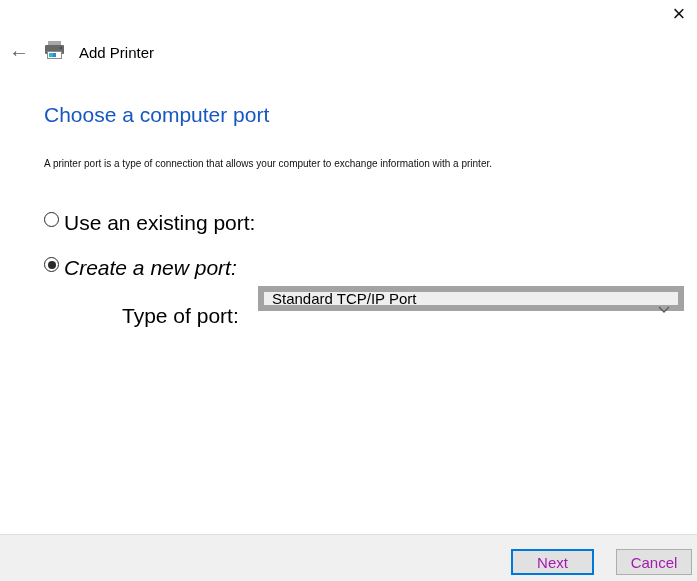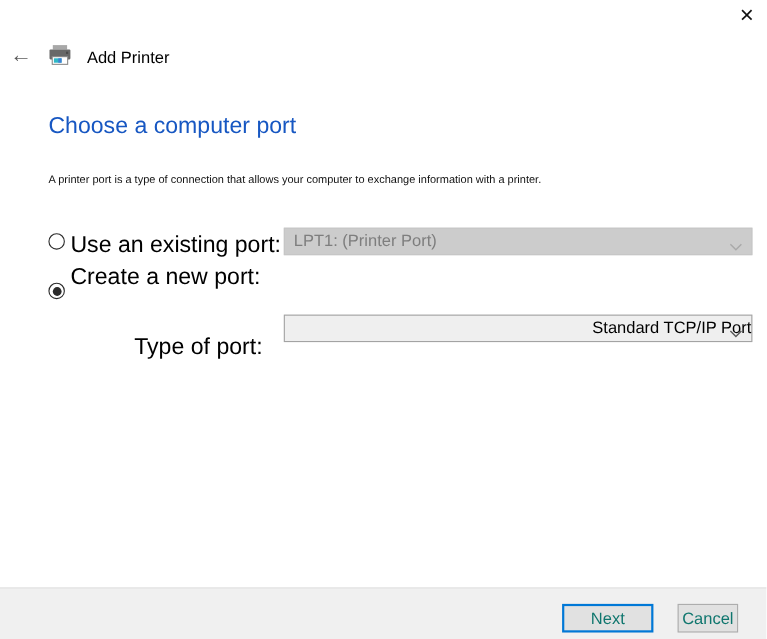--- a/index.html
+++ b/index.html
@@ -32,45 +32,45 @@
     background:#fff;box-sizing:border-box;cursor:pointer;
   }
   .radio.checked::after{
     content:"";position:absolute;left:50%;top:50%;width:8px;height:8px;margin:-4px 0 0 -4px;
     border-radius:50%;background:#2b2b2b;
   }
   .radio-1{left:44px;top:212px;}
   .radio-2{left:44px;top:257px;}
   .form-label{position:absolute;font-size:21px;color:#000;}
   .label-1{left:64px;top:211px;}
-  .label-2{left:64px;top:240px;}
+  .label-2{left:64px;top:256px;font-style:italic;}
   .label-3{left:86px;top:304px;margin-left:36px;}
   
   .combo{
     position:absolute;left:258px;width:426px;height:25px;box-sizing:border-box;
     display:flex;align-items:center;font-size:15px;padding-left:8px;cursor:pointer;
   }
   .combo-enabled{
-    top:286px;background:#efefef;border:1px solid #a3a3a3;color:#000;justify-content:flex-end;
+    top:286px;background:#efefef;border:6px solid #a3a3a3;color:#000;
   }
   .combo-disabled{
     top:207px;background:#cccccc;border:1px solid #c6c6c6;color:#7e7e7e;cursor:default;
   }
   .combo .chev{position:absolute;right:8px;top:8px;}
   
   .footer{
     position:absolute;left:0;right:0;bottom:0;height:46px;background:#f0f0f0;
     border-top:1px solid #dfdfdf;
   }
   .btn{
     position:absolute;top:549px;height:26px;box-sizing:border-box;background:#e1e1e1;
-    display:flex;align-items:center;justify-content:center;font-size:15px;color:#0f766e;cursor:pointer;
+    display:flex;align-items:center;justify-content:center;font-size:15px;color:#a21caf;cursor:pointer;
   }
   .btn-next{left:511px;width:83px;border:2px solid #0078d7;}
-  .btn-cancel{left:616px;width:55px;border:1px solid #adadad;}
+  .btn-cancel{left:616px;width:76px;border:1px solid #adadad;}
 </style>
 </head>
 <body>
 
 <div class="screen">
 
   <div class="close-btn">×</div>
 
   <div class="back-arrow">←</div>
 
@@ -87,28 +87,20 @@
   </span>
 
   <div class="app-title">Add Printer</div>
 
   <div class="page-heading">Choose a computer port</div>
 
   <div class="page-desc">A printer port is a type of connection that allows your computer to exchange information with a printer.</div>
 
   <div class="radio radio-1"></div>
   <div class="form-label label-1">Use an existing port:</div>
-  <div class="combo combo-disabled">
-    <span>LPT1: (Printer Port)</span>
-    <span class="chev">
-      <svg width="12" height="8" viewBox="0 0 12 8">
-        <polyline points="1,1 6,6 11,1" fill="none" stroke="#a9a9a9" stroke-width="1.3"></polyline>
-      </svg>
-    </span>
-  </div>
 
   <div class="radio radio-2 checked"></div>
   <div class="form-label label-2">Create a new port:</div>
 
   <div class="form-label label-3">Type of port:</div>
   <div class="combo combo-enabled">
     <span>Standard TCP/IP Port</span>
     <span class="chev">
       <svg width="12" height="8" viewBox="0 0 12 8">
         <polyline points="1,1 6,6 11,1" fill="none" stroke="#5a5a5a" stroke-width="1.3"></polyline>

